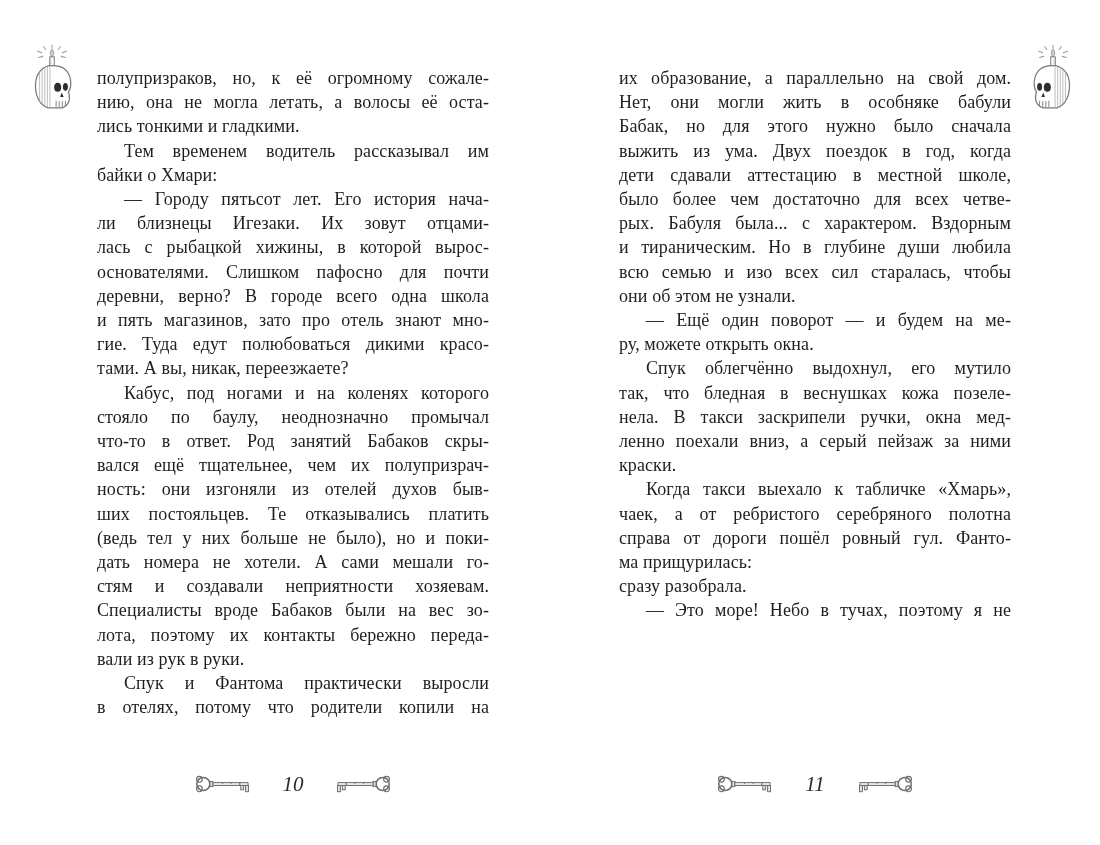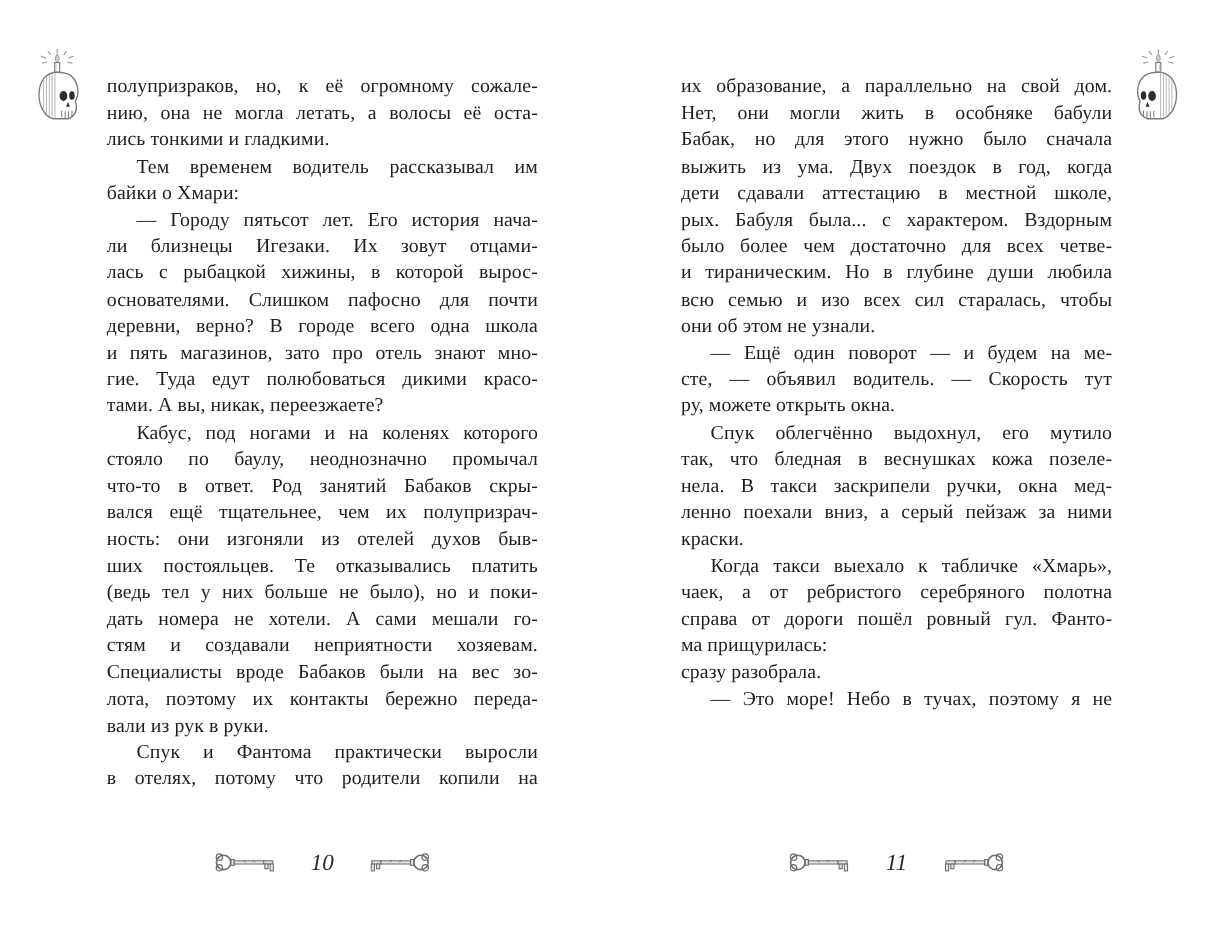--- a/index.html
+++ b/index.html
@@ -191,27 +191,26 @@
     </div>
   </div>
 
   <div class="page right-page">
     <div class="text-block">
         <div class="line">их образование, а параллельно на свой дом.</div>
         <div class="line">Нет, они могли жить в особняке бабули</div>
         <div class="line">Бабак, но для этого нужно было сначала</div>
         <div class="line">выжить из ума. Двух поездок в год, когда</div>
         <div class="line">дети сдавали аттестацию в местной школе,</div>
+        <div class="line">было более чем достаточно для всех четве-</div>
         <div class="line">рых. Бабуля была... с характером. Вздорным</div>
-        <div class="line">было более чем достаточно для всех четве-</div>
         <div class="line">и тираническим. Но в глубине души любила</div>
         <div class="line">всю семью и изо всех сил старалась, чтобы</div>
         <div class="line final">они об этом не узнали.</div>
         <div class="line indent">— Ещё один поворот — и будем на ме-</div>
-        <div class="line">сте, — объявил водитель. — Скорость тут</div>
         <div class="line final">ру, можете открыть окна.</div>
         <div class="line indent">Спук облегчённо выдохнул, его мутило</div>
         <div class="line">так, что бледная в веснушках кожа позеле-</div>
         <div class="line">нела. В такси заскрипели ручки, окна мед-</div>
         <div class="line">ленно поехали вниз, а серый пейзаж за ними</div>
         <div class="line final">краски.</div>
         <div class="line indent">Когда такси выехало к табличке «Хмарь»,</div>
         <div class="line">чаек, а от ребристого серебряного полотна</div>
         <div class="line">справа от дороги пошёл ровный гул. Фанто-</div>
         <div class="line final">ма прищурилась:</div>

